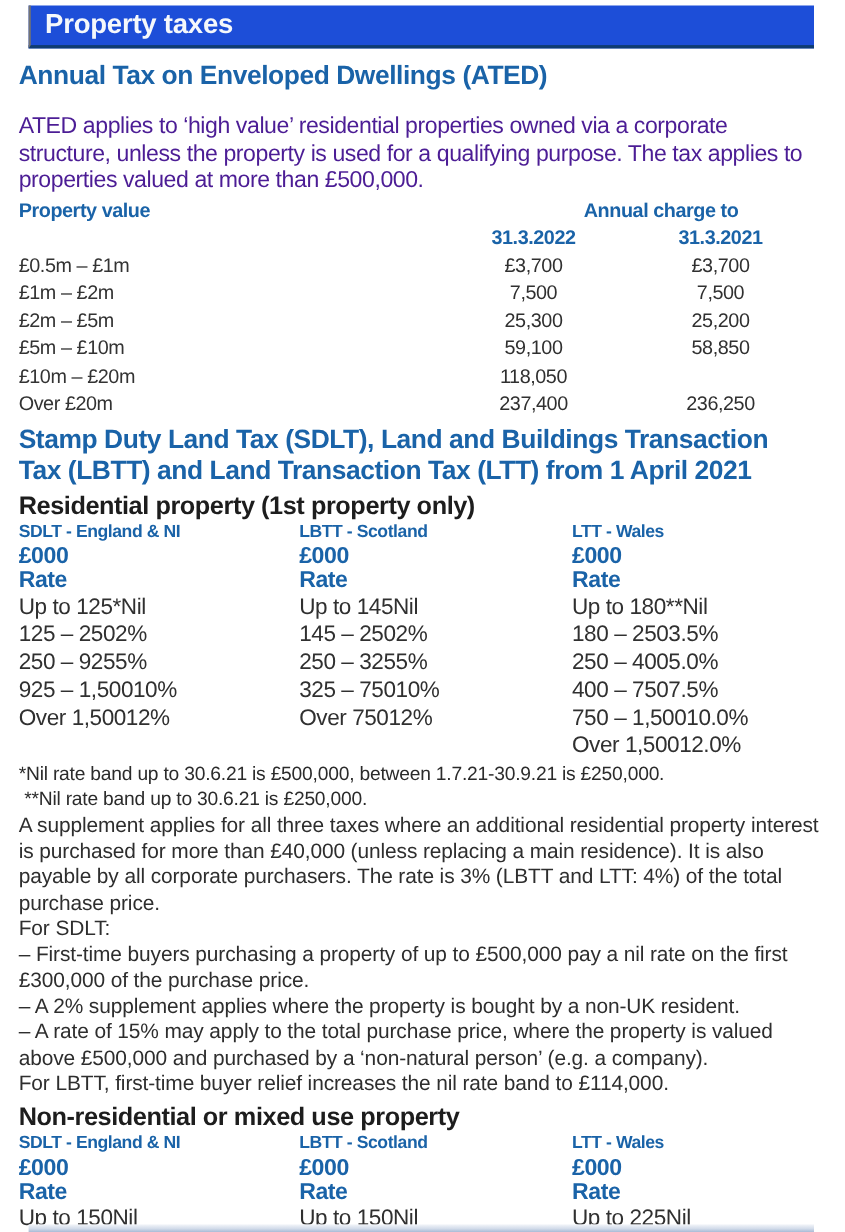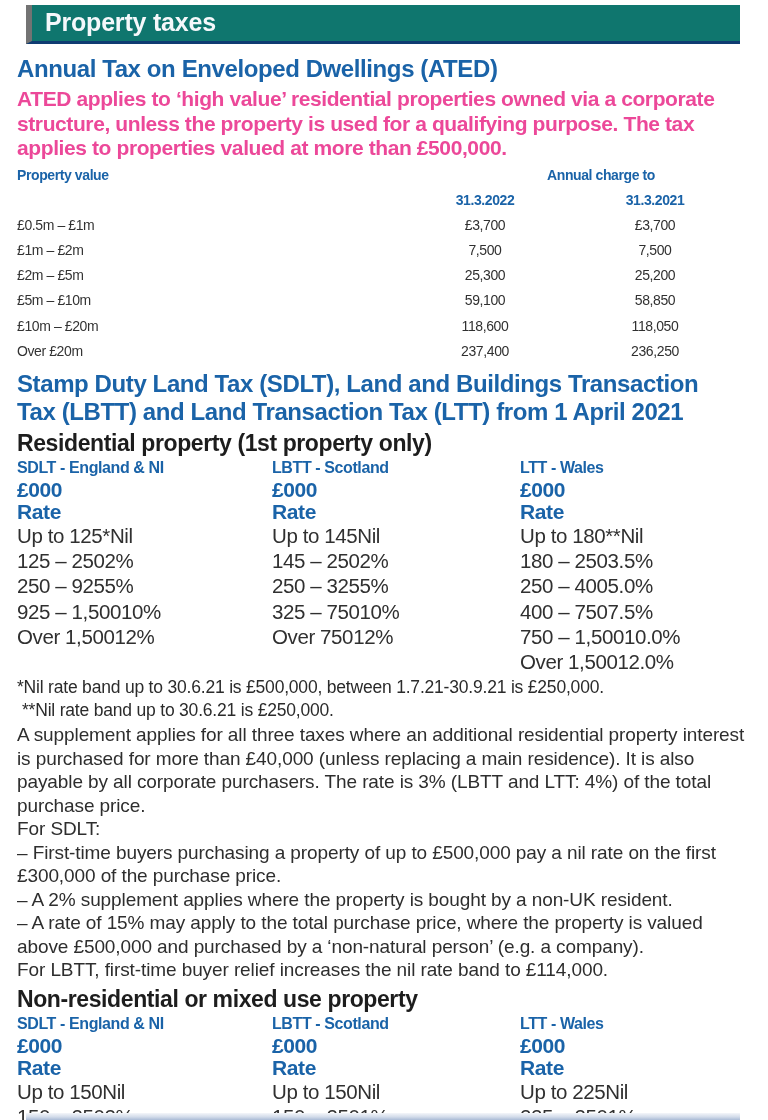--- a/index.html
+++ b/index.html
@@ -3,32 +3,32 @@
 <meta charset="utf-8">
 <style>
   * { margin:0; padding:0; box-sizing:border-box; }
   html,body { background:#ffffff; }
   .page {
     position:relative; width:768px; height:1120px; background:#ffffff;
     font-family:"Liberation Sans", sans-serif; color:#333333; overflow:hidden;
   }
   
   .title-bar {
-    margin:5px 28px 0 26px; background:#0f766e;
-    border-bottom:3px solid #0f3c72; border-left:6px solid #737373;
+    margin:5px 28px 0 26px; background:#1d4ed8;
+    border-bottom:3px solid #0f3c72; border-left:2px solid #737373;
     padding:3px 0 4px 13px;
   }
   .title-bar span { color:#f5f8fb; font-size:25px; font-weight:bold; letter-spacing:-0.2px; }
   
   .content { padding:0 23px 0 17px; }
   .blue { color:#1a63a8; }
   .blue-heading { color:#1a63a8; font-size:24px; font-weight:bold; line-height:28px; letter-spacing:-0.4px; margin-top:11px; }
-  .intro { font-size:21px; line-height:24.6px; letter-spacing:-0.4px; color:#ec4899; margin-top:4px;font-weight:bold; }
-  
-  .ated-table { margin-top:2px; font-size:14px; letter-spacing:-0.4px; }
+  .intro { font-size:21px; line-height:24.6px; letter-spacing:-0.4px; color:#4c1d95; margin-top:20px; }
+  
+  .ated-table { margin-top:2px; font-size:18px; letter-spacing:-0.4px; }
   .ated-grid-row { display:grid; grid-template-columns:1fr 160px 180px; line-height:25.2px; }
   .ated-head1 { display:grid; grid-template-columns:1fr 340px; line-height:25px; }
   .ated-head1 .annual { text-align:center; padding-left:52px; font-weight:bold; }
   .ated-head1 .prop { font-weight:bold; }
   .ated-head2 { display:grid; grid-template-columns:1fr 160px 180px; line-height:25px; font-weight:bold; }
   .num { text-align:center; }
   .ated-grid-row .num { color:#303030; }
   
   .sdlt-heading { margin-top:6px; }
   .black-heading { color:#1d1d1d; font-size:23px; font-weight:bold; line-height:26px; letter-spacing:-0.4px; margin-top:4px; }
@@ -97,21 +97,20 @@
           </div>
 
           <div class="ated-grid-row">
             <span>£5m – £10m</span>
             <span class="num">59,100</span>
             <span class="num">58,850</span>
           </div>
 
           <div class="ated-grid-row">
             <span>£10m – £20m</span>
-            <span class="num">118,600</span>
             <span class="num">118,050</span>
           </div>
 
           <div class="ated-grid-row">
             <span>Over £20m</span>
             <span class="num">237,400</span>
             <span class="num">236,250</span>
           </div>
         </div>
     </div>

